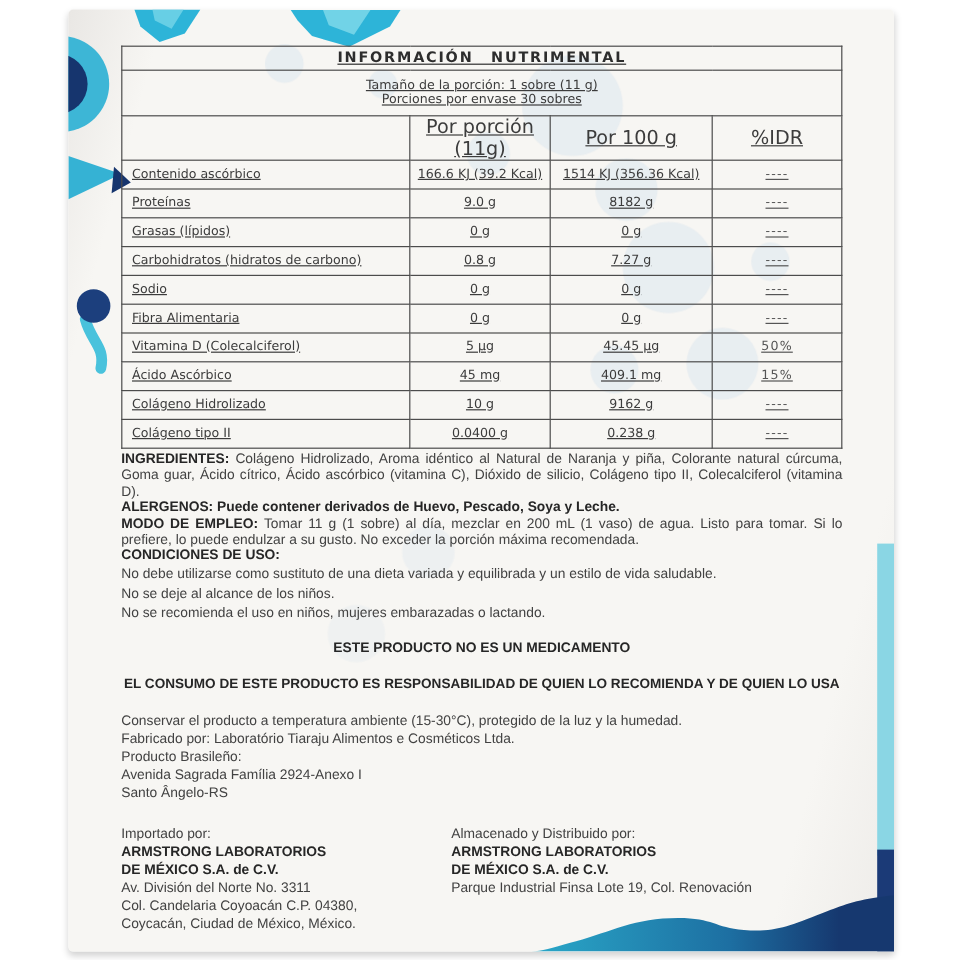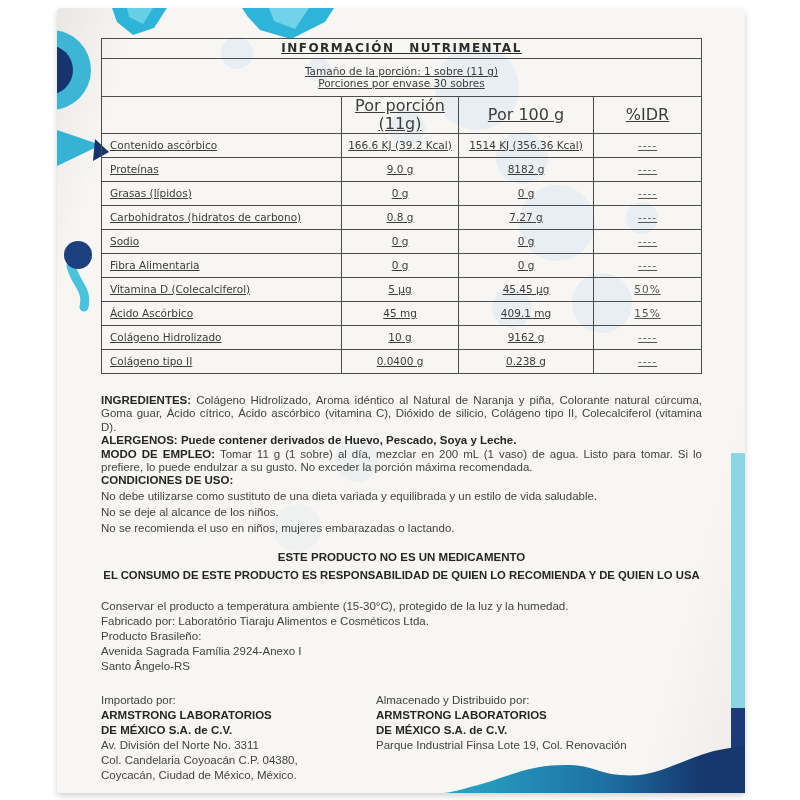--- a/index.html
+++ b/index.html
@@ -17,27 +17,27 @@
   table.nutri td{border:1px solid #4c4c4c;padding:0 4px;font-size:10.5px;line-height:1.1;
                  text-align:center;vertical-align:middle;background:transparent;text-decoration:underline;}
   tr.t-title td{height:19px;font-size:12px;font-weight:bold;letter-spacing:1.5px;word-spacing:9px;color:#2d2d2d;}
   tr.t-serving td{height:37px;font-size:10.5px;margin-top:12px;}
   tr.t-head td{height:36px;font-size:16px;}
   tr.t-row td{height:23px;}
   tr.t-row td.lbl{text-align:left;padding-left:8px;}
   td.idr{font-size:9px;letter-spacing:1px;color:#555;}
 
   
-  .secs{margin-top:20px;font-size:11.5px;line-height:13.4px;color:#424242;}
+  .secs{margin-top:3px;font-size:11.5px;line-height:13.4px;color:#424242;}
   .secs p{margin:0;}
   .just{text-align:justify;}
   .b{font-weight:bold;color:#262626;}
   .cond-line{margin-top:2.5px !important;}
   .notice{margin-top:15px;text-align:center;font-weight:bold;color:#262626;font-size:11.5px;line-height:13px;}
-  .notice .n2{margin-top:5px;font-size:11.3px;}
+  .notice .n2{margin-top:17px;font-size:11.3px;}
   .storage{margin-top:17px;font-size:11.5px;line-height:15px;color:#424242;}
   .addresses{display:flex;margin-top:19px;font-size:11.5px;line-height:15px;color:#424242;}
   .addr-left{width:275px;flex:0 0 275px;}
   .addr-right{flex:1;}
 </style>
 </head>
 <body>
 
 <div class="stage">
   <div class="package">

